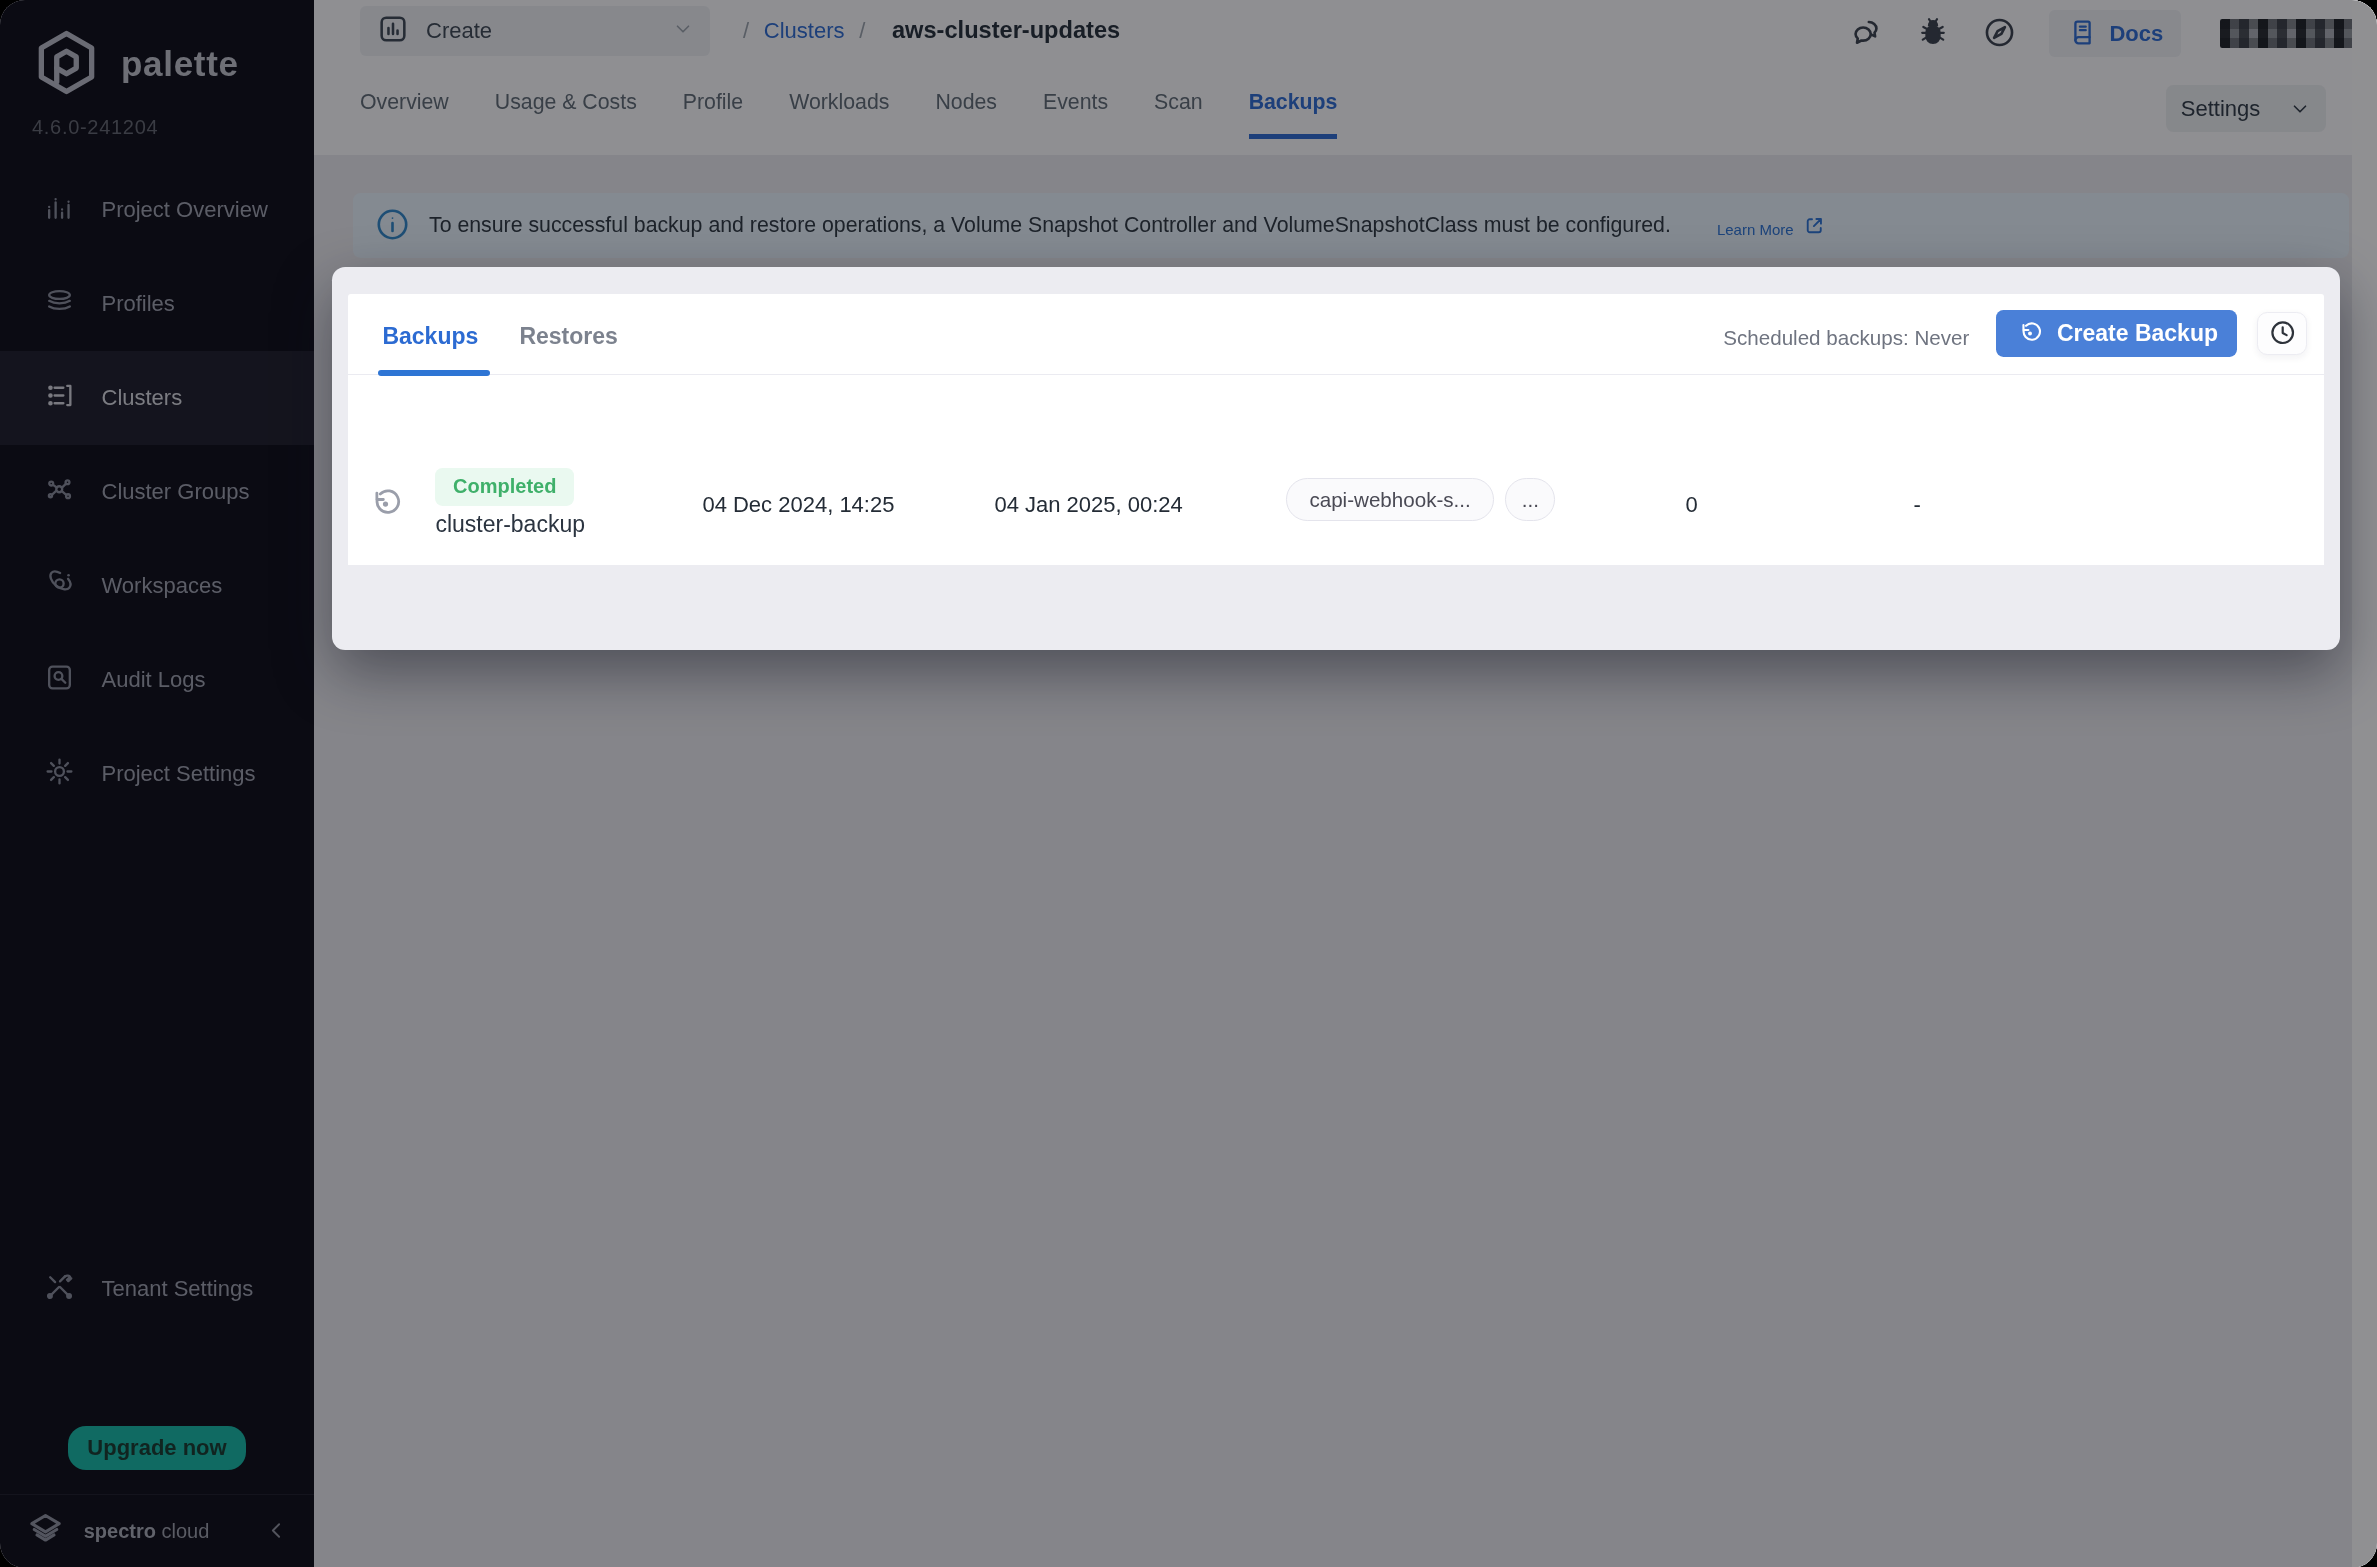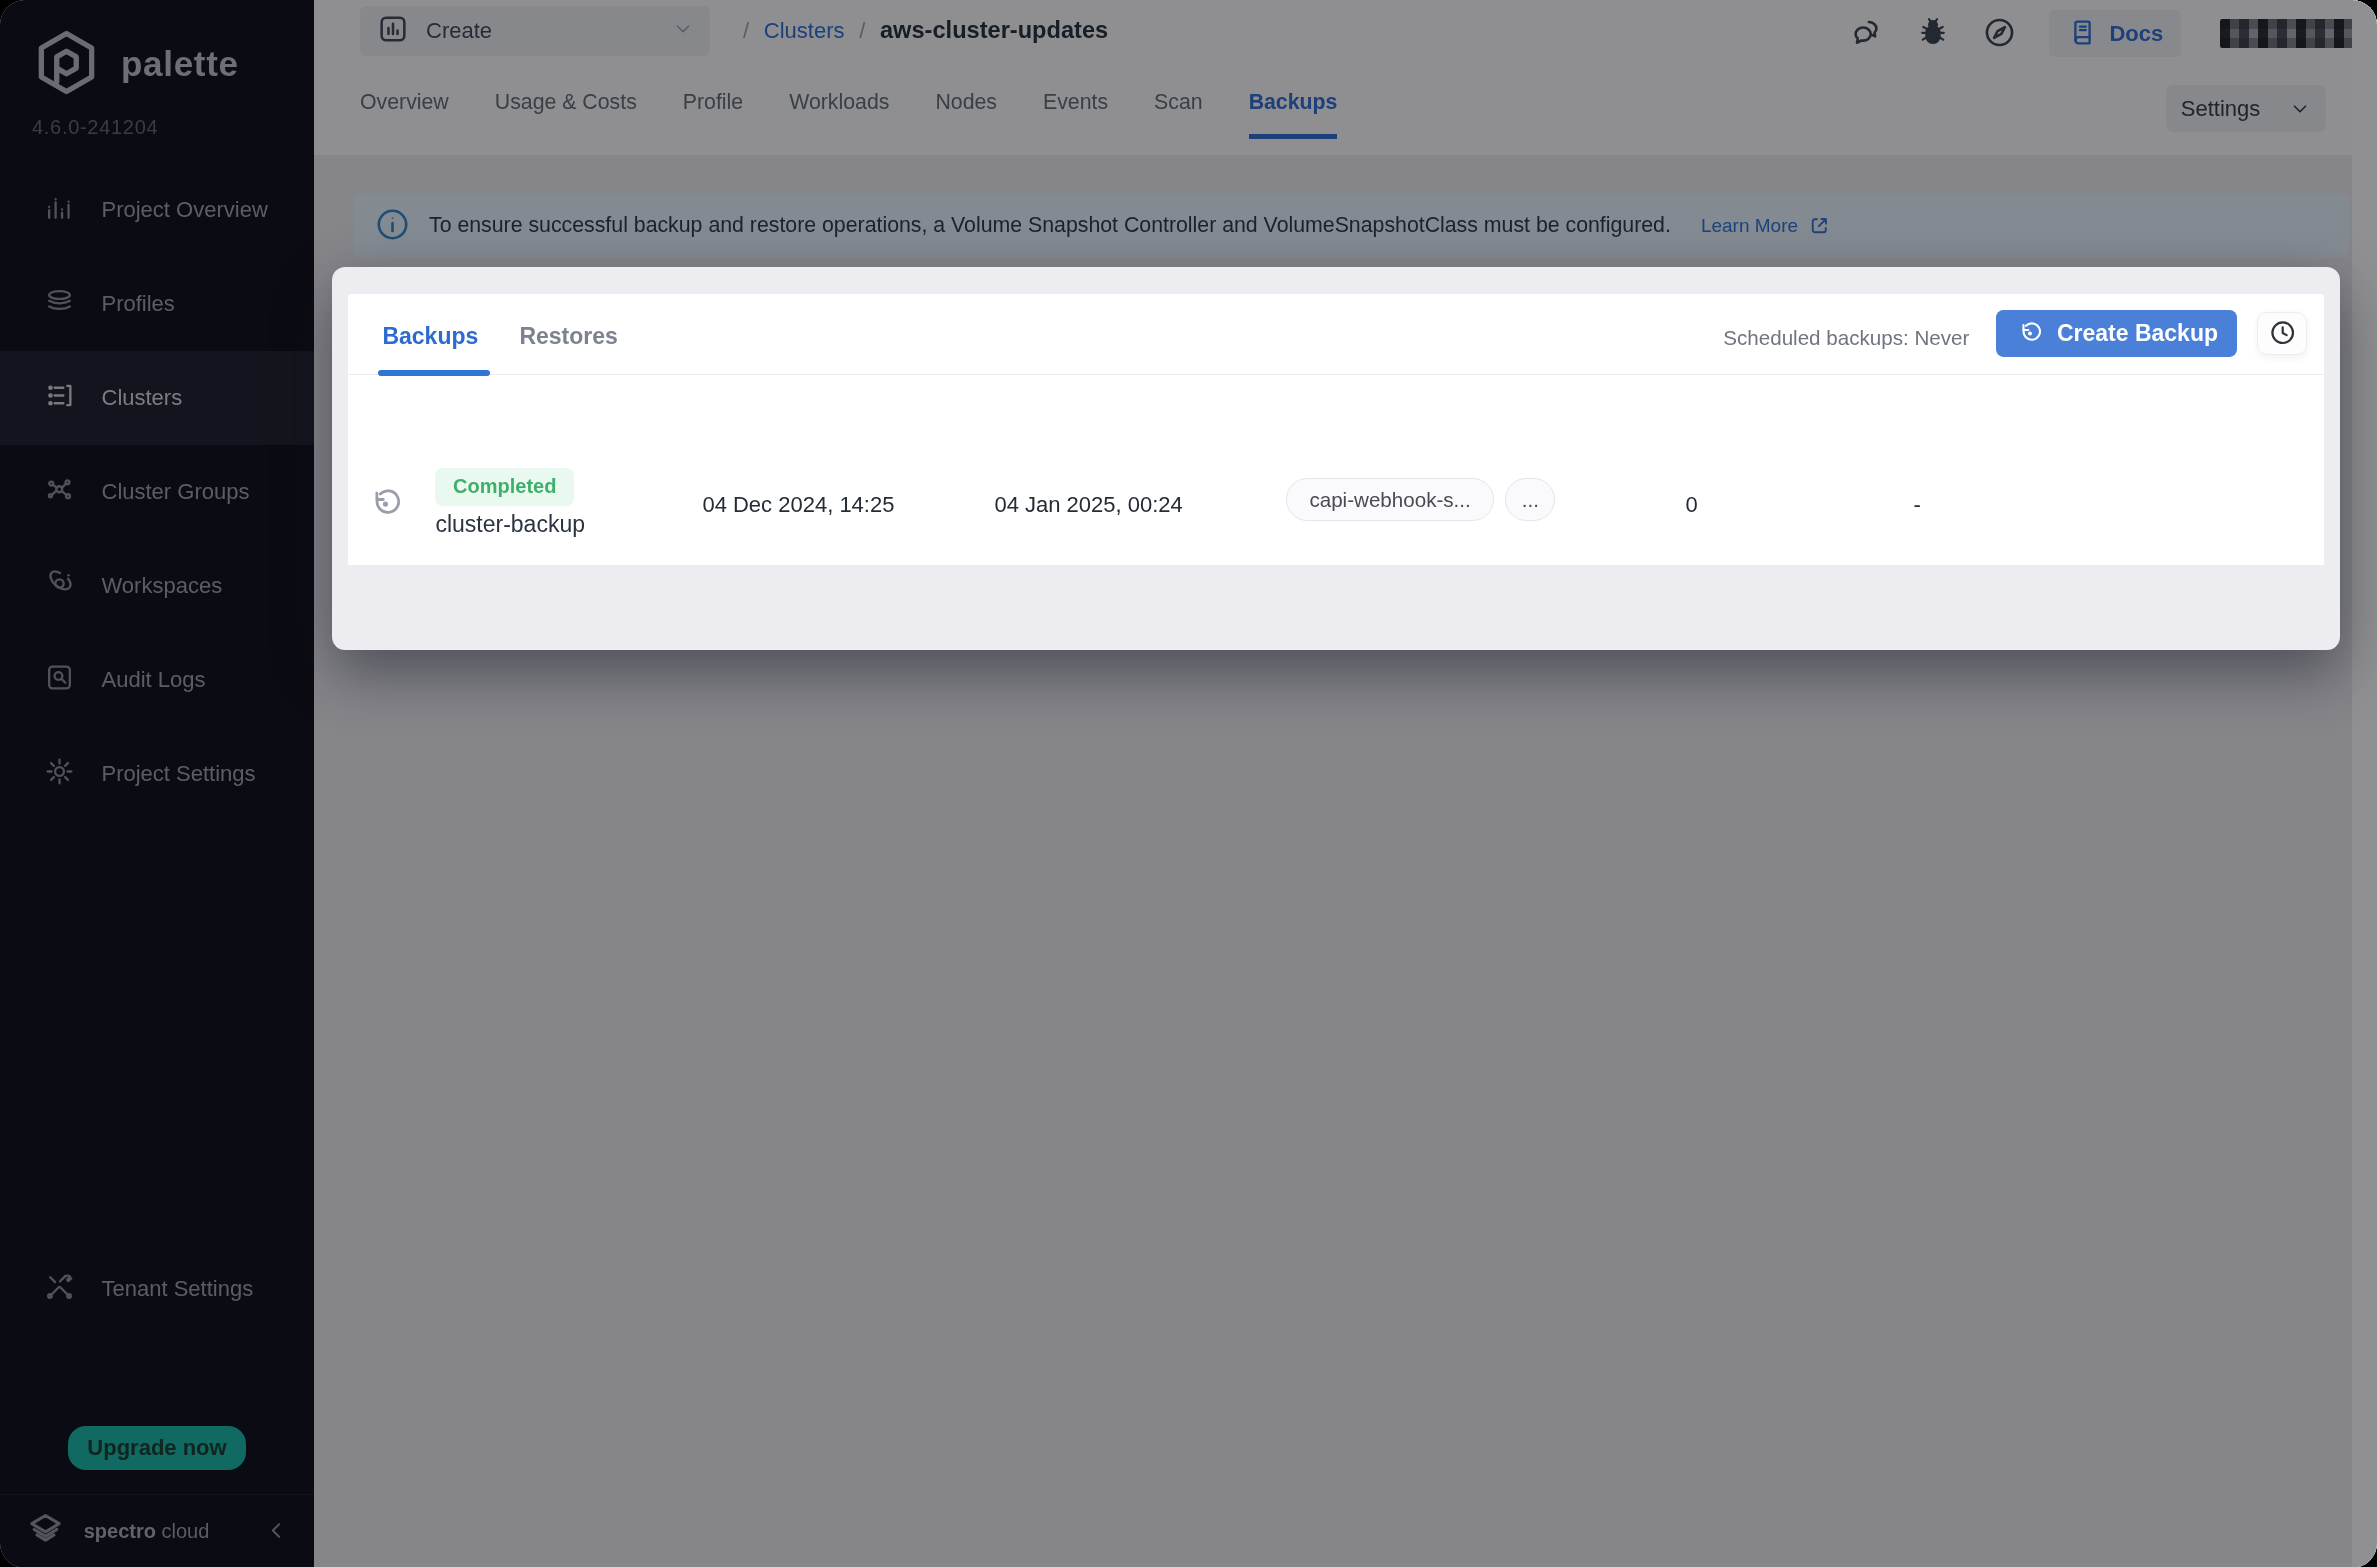--- a/index.html
+++ b/index.html
@@ -37,21 +37,21 @@
   .main { position:absolute; left:314px; top:0; right:0; bottom:0; background:#e9e9ee; }
   .topbar { position:absolute; left:0; top:0; right:0; height:155px; background:#fbfbfd; }
   .proj-select { position:absolute; left:46px; top:5.9px; width:350px; height:50px;
     background:#edeff3; border-radius:5.9px; display:flex; align-items:center;
     padding:0 16px; gap:16px; cursor:pointer; }
   .proj-select .lbl { font-size:22px; color:#3c4754; }
   .proj-select .chev { margin-left:auto; color:#9aa2ac; }
   .crumbs { position:absolute; left:429px; top:5.9px; height:50px; display:flex; align-items:center; gap:14.7px; }
   .crumb-sep { font-size:22px; color:#9aa2ac; }
   .crumb-link { font-size:22px; color:#2c6bd2; cursor:pointer; }
-  .crumb-cur { font-size:23.6px; font-weight:700; color:#242e3a; }
+  .crumb-cur { font-size:23.6px; font-weight:700; color:#242e3a;margin-left:12px; }
   .top-icons { position:absolute; top:10.3px; left:1535px; height:47px; display:flex; align-items:center; gap:32px; color:#39414d; }
   .docs-chip { display:flex; align-items:center; gap:11.8px; background:#eef0f4; border-radius:5.9px;
     height:47px; padding:0 17.7px; color:#2c6bd2; cursor:pointer; }
   .docs-chip .t { font-size:22px; font-weight:600; }
   .pixels-wrap { display:flex; align-items:center; gap:20.6px; margin-left:7.4px; }
   .px { height:29.4px; border-radius:2.2px;
     background:
       repeating-linear-gradient(90deg, rgba(18,22,28,.9) 0 9.6px, rgba(92,98,106,.55) 9.6px 19px, rgba(45,50,58,.85) 19px 29px, rgba(125,131,139,.45) 29px 38px),
       repeating-linear-gradient(0deg, rgba(25,28,34,.55) 0 9.6px, rgba(142,148,156,.4) 9.6px 19px); }
   .tabsbar { position:absolute; left:46px; top:90px; display:flex; gap:46px; }
@@ -61,21 +61,21 @@
     background:#eceef1; border:none; border-radius:7.4px; display:flex; align-items:center;
     justify-content:center; gap:29px; font-size:22px; color:#2e3a45; cursor:pointer;
     font-family:"Liberation Sans", sans-serif; }
   .scrolltrack { position:absolute; right:0; top:0; bottom:0; width:25px; background:#fdfdfe; }
 
   
   .banner { position:absolute; left:39px; top:193px; width:1996px; height:65px;
     background:#e7f2fb; border-radius:7.4px; display:flex; align-items:center; padding:0 22px; gap:19px; }
   .info-ic { color:#2e86c8; flex:0 0 auto; }
   .banner .txt { font-size:21.3px; color:#2c3640; }
-  .banner .lm { font-size:19px; color:#2a72d4; margin-left:11px; cursor:pointer; display:flex; align-items:center; gap:8.8px; }
+  .banner .lm { font-size:15px; color:#2a72d4; margin-left:27px; cursor:pointer; display:flex; align-items:flex-end; gap:8.8px; }
 
   
   .card { position:absolute; left:18.4px; top:267px; width:2008px; height:383px;
     background:#ececf1; border-radius:13.2px; z-index:50;
     box-shadow:0 0 0 2944px rgba(10,10,16,0.45), 0 22px 59px rgba(10,15,35,0.45); }
   .panel { position:absolute; left:16px; top:27px; width:1976px; height:271px; background:#ffffff; border-radius:2.9px; }
   .panel-head { position:absolute; left:0; top:0; width:100%; height:81px; border-bottom:1.5px solid #ebebf1; }
   .ctab { position:absolute; top:29.4px; font-size:23px; cursor:pointer; }
   .ctab.backups { left:34px; color:#2c6bd2; font-weight:700; }
   .ctab.restores { left:171px; color:#7c828e; font-weight:600; }

